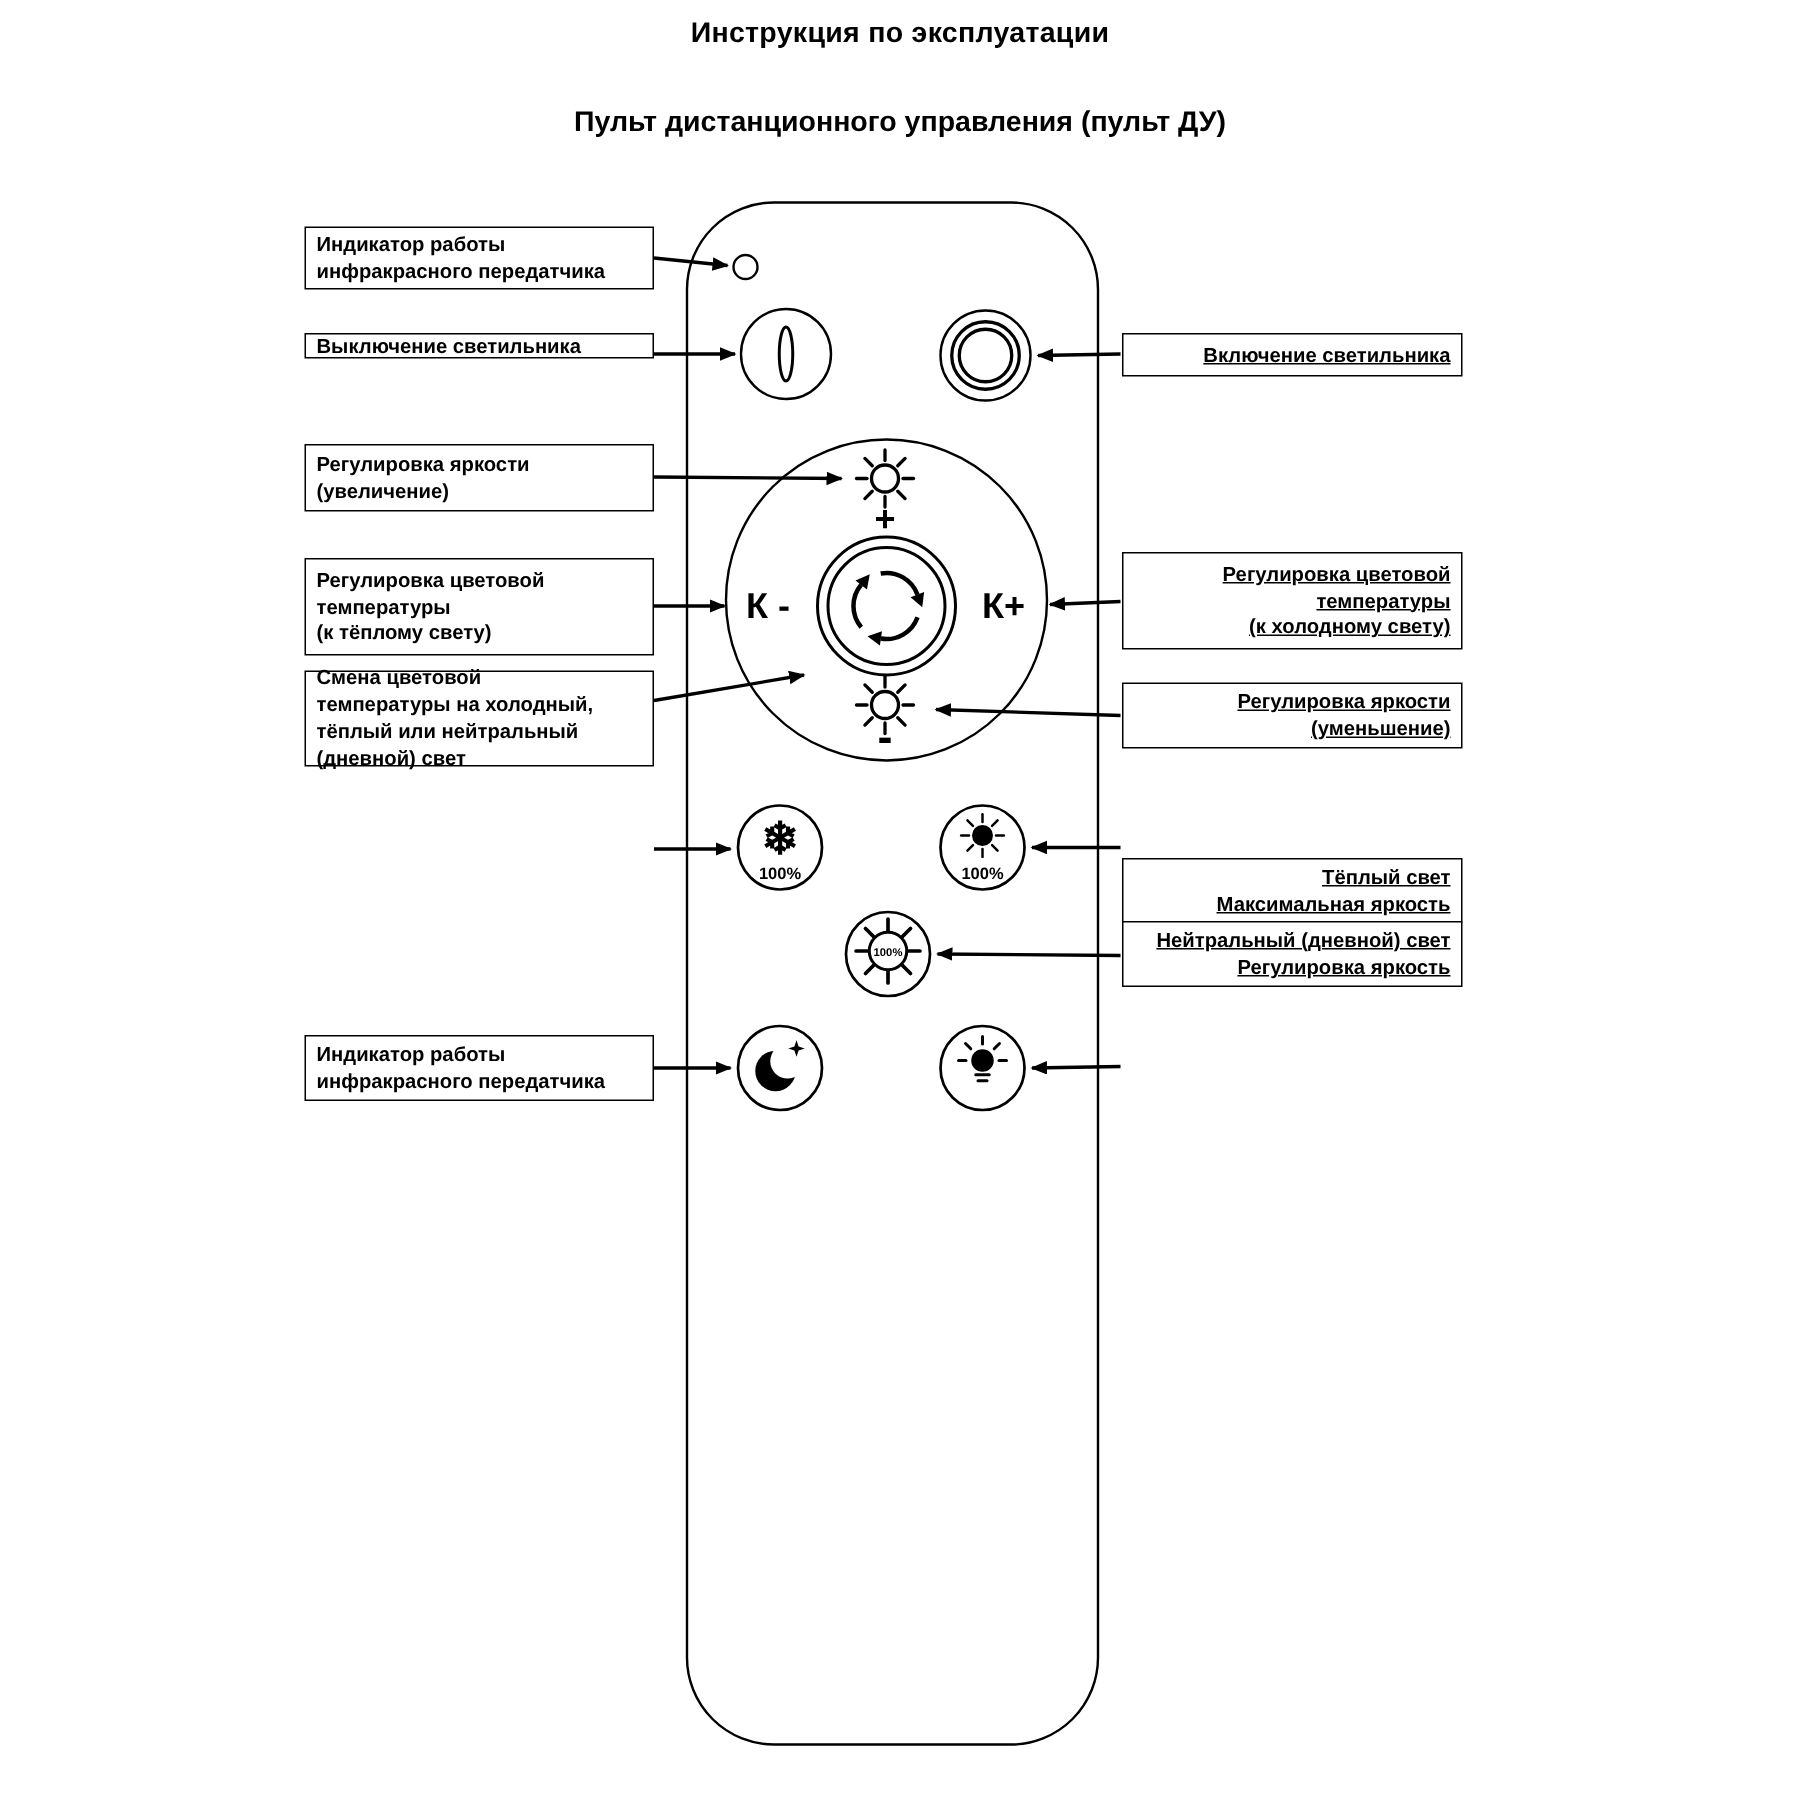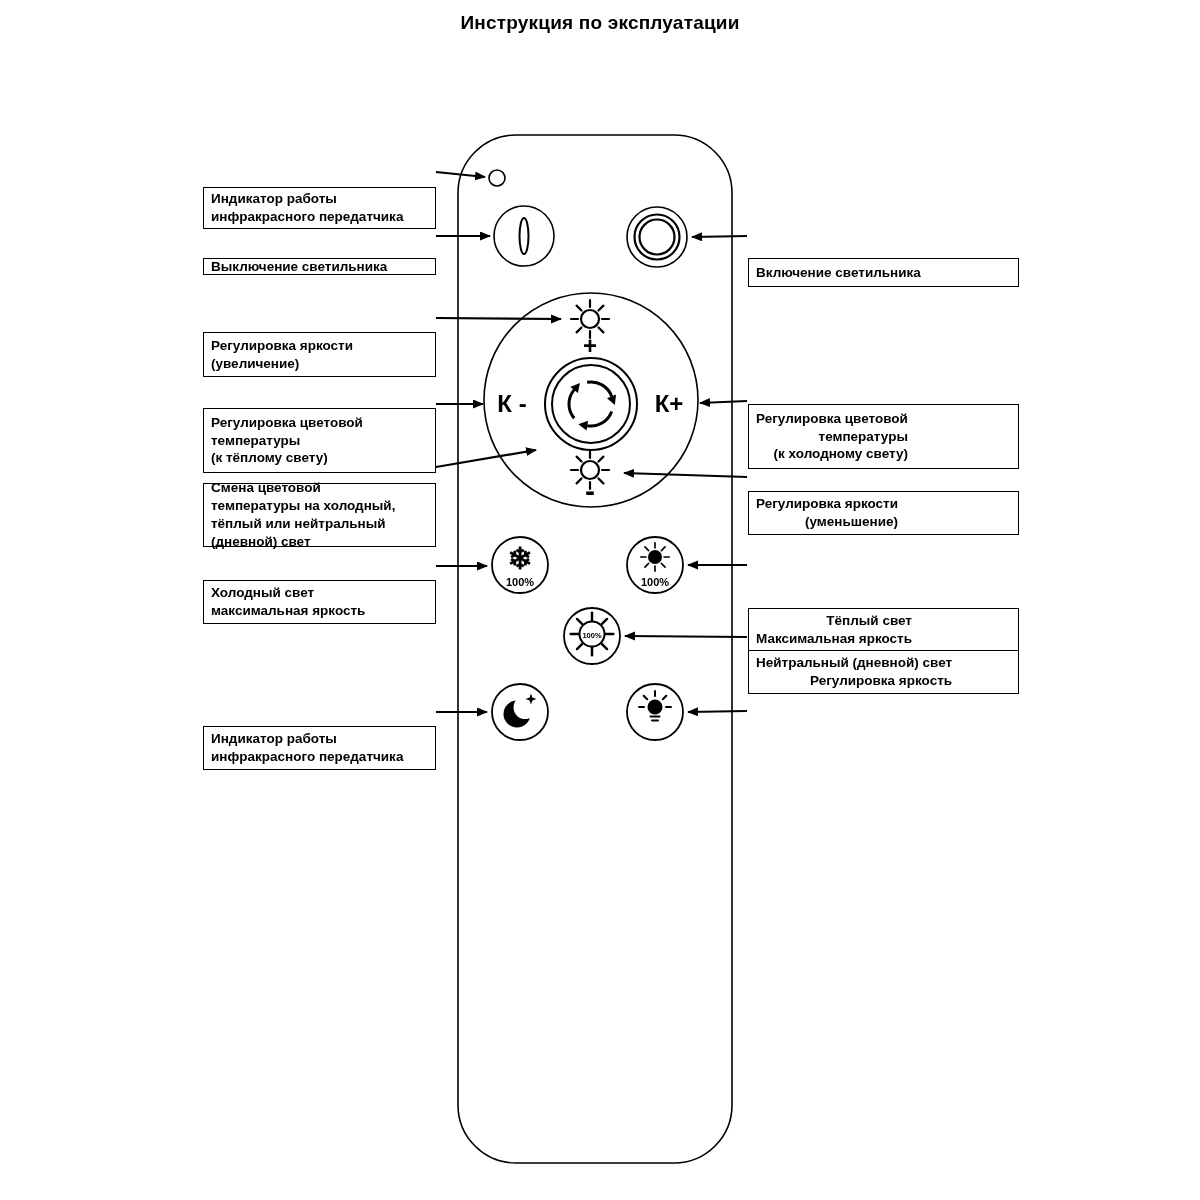--- a/index.html
+++ b/index.html
@@ -15,33 +15,34 @@
     text-align:center; font-size:19px; font-weight:bold; letter-spacing:0.2px;
   }
   .subtitle {
     position:absolute; top:71px; left:0; width:1200px;
     text-align:center; font-size:19px; font-weight:bold;
   }
   svg.diagram { position:absolute; top:0; left:0; }
   .callout {
     position:absolute; border:1.6px solid #000; background:#fff;
     font-size:13.5px; font-weight:bold; line-height:1.33;
-    display:flex; align-items:center; padding:3px 7px;margin-top:36px;
+    display:flex; align-items:center; padding:3px 7px;
   }
   .callout span { white-space:pre-line; }
   .callout.left  { left:203px; width:233px; justify-content:flex-start; text-align:left; }
-  .callout.right { left:748px; width:271px; text-align:right; }
+  .callout.right { left:748px; width:227px; justify-content:flex-end; text-align:right;text-decoration:underline; }
   .svgtxt { font-family:"Liberation Sans", sans-serif; font-weight:bold; fill:#000; }
 </style>
 </head>
 <body>
 
 <div class="page">
 
   <div class="title">Инструкция по эксплуатации</div>
+  <div class="subtitle">Пульт дистанционного управления (пульт ДУ)</div>
 
   <svg class="diagram" width="1200" height="1200" viewBox="0 0 1200 1200">
     <defs>
       <marker id="ah" markerWidth="12" markerHeight="10" refX="10" refY="4.5" orient="auto" markerUnits="userSpaceOnUse">
         <path d="M0,0 L11,4.5 L0,9 Z" fill="#000"></path>
       </marker>
       <g id="rays8" stroke="#000" stroke-width="2.2" stroke-linecap="round">
         <line x1="12" y1="0" x2="19" y2="0"></line>
         <line x1="8.5" y1="8.5" x2="13.4" y2="13.4"></line>
         <line x1="0" y1="12" x2="0" y2="19"></line>
@@ -181,24 +182,20 @@
     <span>Регулировка цветовой
 температуры
 (к тёплому свету)</span>
   </div>
   <div class="callout left" style="top:447px;height:64px">
     <span>Смена цветовой
 температуры на холодный,
 тёплый или нейтральный
 (дневной) свет</span>
   </div>
-  <div class="callout left" style="top:544px;height:44px">
-    <span>Холодный свет
-максимальная яркость</span>
-  </div>
   <div class="callout left" style="top:690px;height:44px">
     <span>Индикатор работы
 инфракрасного передатчика</span>
   </div>
 
   <div class="callout right" style="top:222px;height:29px">
     <span>Включение светильника</span>
   </div>
   <div class="callout right" style="top:368px;height:65px">
     <span>Регулировка цветовой

